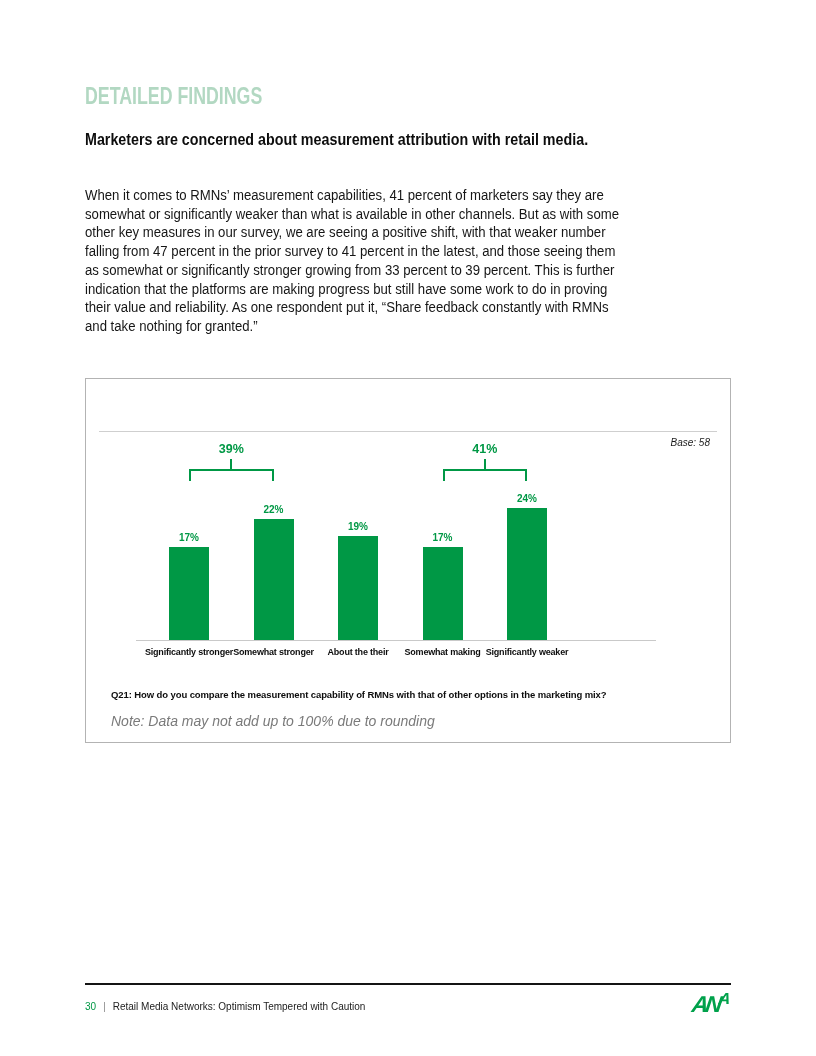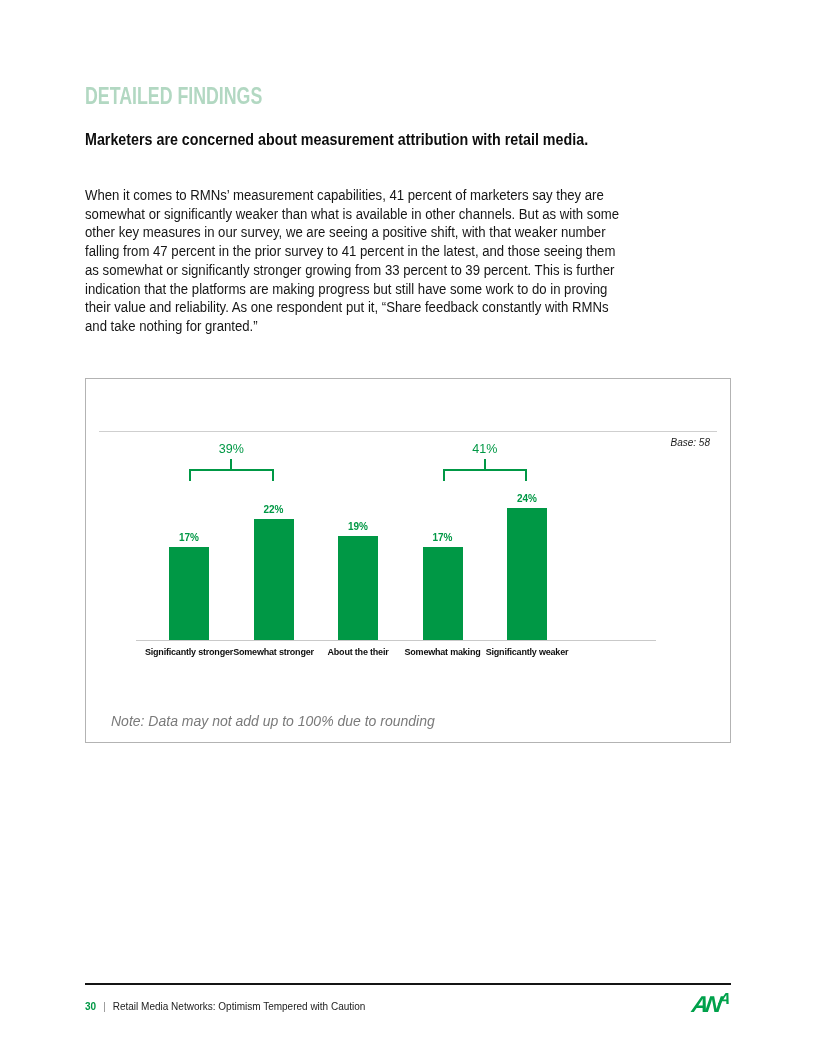--- a/index.html
+++ b/index.html
@@ -50,35 +50,35 @@
   .baseline{height:0;border-top:1px solid #c9c9c9;}
   .cat-label{
     font-size:9px;font-weight:800;color:#0d0d0d;text-align:center;
     letter-spacing:-0.2px;white-space:nowrap;
   }
   .bracket{
     border:2px solid #009845;border-bottom:none;box-sizing:border-box;height:12px;
   }
   .bracket-stem{width:2px;height:10px;background:#009845;}
   .bracket-label{
-    font-size:12.5px;font-weight:400;color:#009845;text-align:center;width:60px;
+    font-size:12.5px;font-weight:700;color:#009845;text-align:center;width:60px;
   }
   .chart-question{
     left:25px;right:25px;top:310px;
     font-size:9.5px;font-weight:800;color:#0d0d0d;letter-spacing:-0.1px;
   }
   .chart-footnote{
     left:25px;top:334px;
     font-size:14px;font-style:italic;color:#7a7a7a;
   }
 
   
   .footer-rule{left:85px;top:983px;width:646px;height:2px;background:#141414;}
   .footer-row{left:85px;top:1001px;width:646px;font-size:10px;}
-  .footer-page{color:#009845;font-weight:700;}
+  .footer-page{color:#009845;font-weight:400;}
   .footer-sep{color:#8a8a8a;margin:0 7px;}
   .footer-title{color:#222222;}
   .ana-logo{
     right:0px;top:-10px;color:#00a14b;font-weight:800;font-style:italic;
     transform:skewX(-8deg);white-space:nowrap;
   }
   .ana-a1{font-size:23px;letter-spacing:-3px;}
   .ana-n{font-size:23px;letter-spacing:-3px;}
   .ana-a2{font-size:16px;position:relative;top:-8px;left:-1px;}
 
@@ -130,20 +130,21 @@
       <div class="bar abs" style="left: 421px; top: 129px; width: 40px; height: 132px; background: rgb(0, 152, 69);"></div>
       <div class="bar-value abs" style="left: 416px; top: 114px; width: 50px;">24%</div>
       <div class="cat-label abs" style="left: 381px; top: 268px; width: 120px;">Significantly weaker</div>
       <div class="bracket abs" style="left: 103px; top: 90px; width: 84.5px;"></div>
       <div class="bracket-stem abs" style="left: 144.25px; top: 80px;"></div>
       <div class="bracket-label abs" style="left: 115.25px; top: 63px;">39%</div>
       <div class="bracket abs" style="left: 356.5px; top: 90px; width: 84.5px;"></div>
       <div class="bracket-stem abs" style="left: 397.75px; top: 80px;"></div>
       <div class="bracket-label abs" style="left: 368.75px; top: 63px;">41%</div>
     </div>
+  <div class="abs chart-question">Q21: How do you compare the measurement capability of RMNs with that of other options in the marketing mix?</div>
   <div class="abs chart-footnote">Note: Data may not add up to 100% due to rounding</div>
 </div>
 
 <div class="abs footer-rule"></div>
 <div class="abs footer-row">
   <span class="footer-page">30</span><span class="footer-sep">|</span><span class="footer-title">Retail Media Networks: Optimism Tempered with Caution</span>
   <div class="abs ana-logo">
     <span class="ana-a1">A</span><span class="ana-n">N</span><span class="ana-a2">A</span>
   </div>
 </div>

